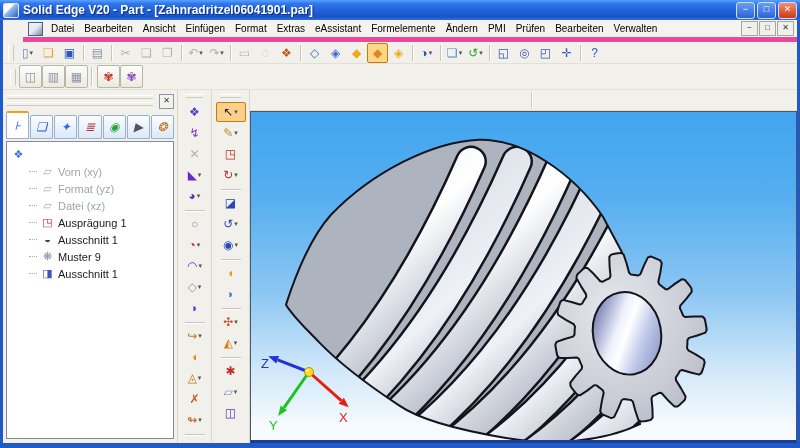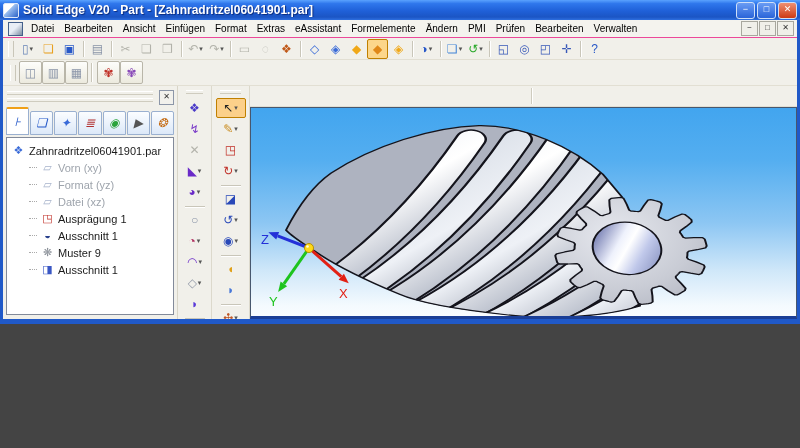--- a/index.html
+++ b/index.html
@@ -1,37 +1,37 @@
 <!DOCTYPE html>
 <html><head>
 <meta charset="utf-8">
 <style>
   html,body{margin:0;padding:0;}
   body{width:800px;height:448px;overflow:hidden;font-family:"Liberation Sans",sans-serif;background:#444;}
-  .window{width:800px;height:324px;display:flex;flex-direction:column;background:#f1f0ea;}
+  .window{width:800px;height:448px;display:flex;flex-direction:column;background:#f1f0ea;}
 
   
   .titlebar{height:20px;flex:none;display:flex;align-items:center;gap:4px;padding:0 3px;
     background:linear-gradient(180deg,#5aa2fe 0%,#2f77ec 18%,#1f60d8 55%,#1b55c4 85%,#2e6fe0 100%);}
   .appicon{width:14px;height:13px;flex:none;border:1px solid #dfe9fa;border-radius:2px;
     background:linear-gradient(135deg,#ffffff 40%,#9dc0f0 41%,#2a62c8);}
   .title{color:#fff;font-weight:bold;font-size:12px;text-shadow:1px 1px 1px #0a2a7a;flex:1;
     white-space:nowrap;overflow:hidden;}
   .wbtns{display:flex;gap:2px;flex:none;}
   .wbtn{width:17px;height:15px;border-radius:3px;border:1px solid #cfe0f8;color:#fff;font-size:9px;
     line-height:13px;text-align:center;background:linear-gradient(#6a9cf4,#2a64d8);cursor:default;}
   .wbtn.close{background:linear-gradient(#f09072,#cc3a14);}
 
   
   .frame{flex:1;display:flex;flex-direction:column;min-height:0;
     border-left:3px solid #2059c8;border-right:3px solid #2059c8;border-bottom:5px solid #2059c8;}
 
   
   .menubar{height:17px;flex:none;display:flex;align-items:center;background:#f4f3ee;
-    border-bottom:1px solid #ec4899;padding:0 2px;}
+    border-bottom:5px solid #ec4899;padding:0 2px;margin-left:20px;}
   .docicon{width:13px;height:12px;flex:none;margin:0 3px;border:1px solid #44608a;
     background:linear-gradient(135deg,#e8eef6 45%,#7a8aa0);}
   .menus{display:flex;flex:1;overflow:hidden;}
   .mi{padding:0 5px;font-size:10px;line-height:16px;white-space:nowrap;color:#000;}
   .mdibtns{display:flex;flex:none;margin-right:1px;}
   .mdibtn{width:15px;height:13px;border:1px solid #a8a79e;background:#f0efe9;font-size:8px;
     line-height:11px;text-align:center;color:#333;margin-left:1px;}
 
   
   .tbrow{display:flex;align-items:center;background:#f1f0ea;flex:none;}
@@ -381,21 +381,20 @@
             </span>
 
             <span class="ebtab">
               <i class="g" style="color: rgb(196, 106, 16);">❂</i>
             </span>
           </div>
         <div class="tree">
 
             <div class="trow root">
               <span class="ticon" style="color: rgb(58, 107, 216);">❖</span>
-              <span>Zahnradritzel06041901.par</span>
             </div>
 
             <div class="trow gray">
               <span class="ticon" style="color: rgb(168, 180, 204);">▱</span>
               <span>Vorn (xy)</span>
             </div>
 
             <div class="trow gray">
               <span class="ticon" style="color: rgb(168, 180, 204);">▱</span>
               <span>Format (yz)</span>

